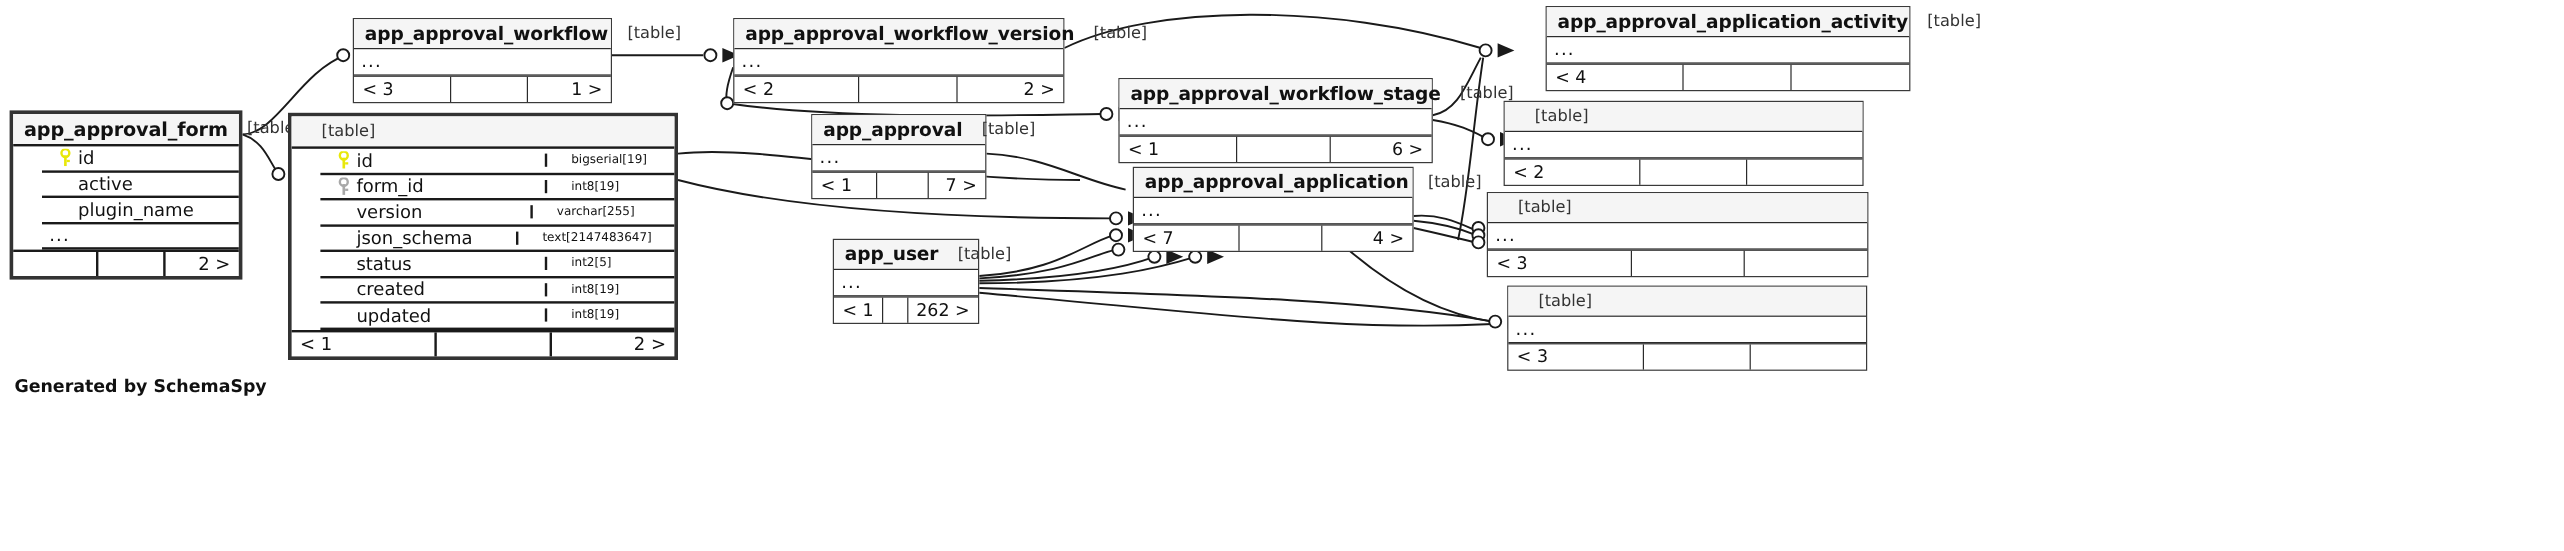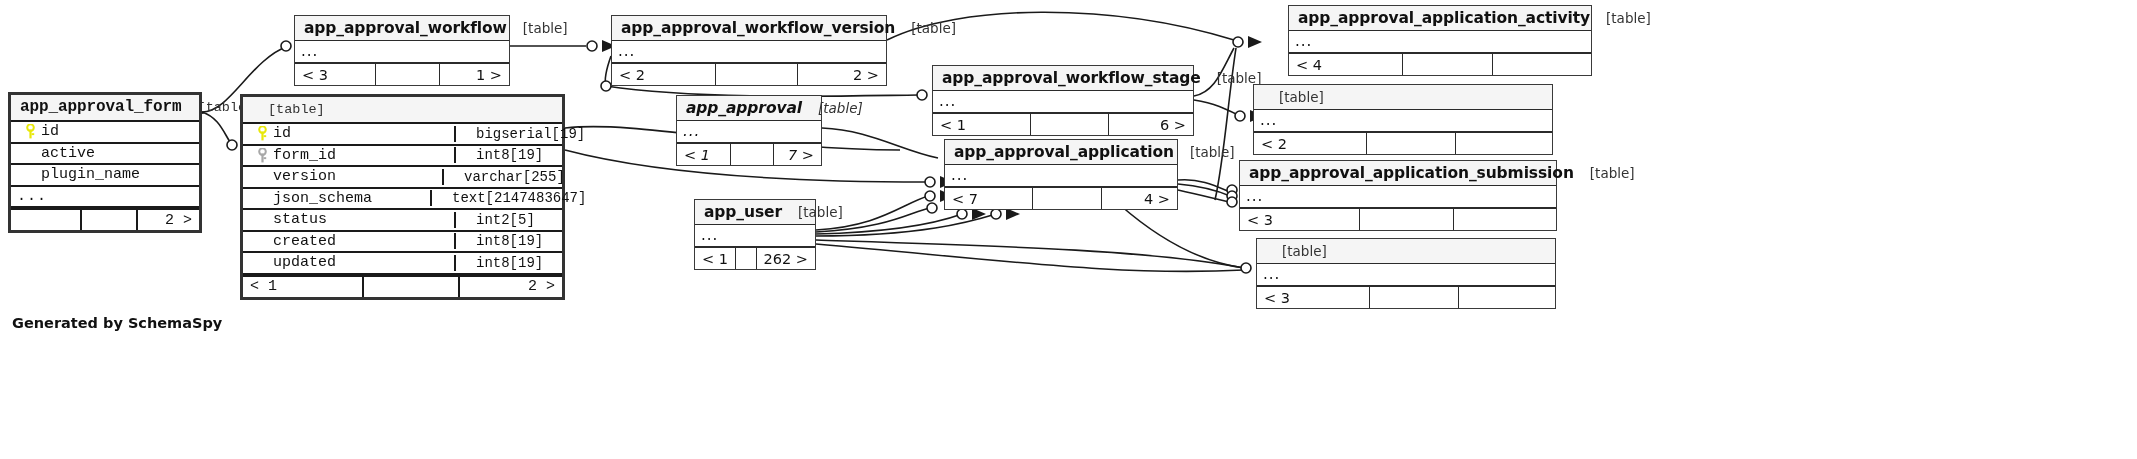--- a/index.html
+++ b/index.html
@@ -9,43 +9,43 @@
   #canvas{position:absolute;left:0;top:0;width:2137px;height:459px;}
 
   svg#edges{position:absolute;left:0;top:0;width:2137px;height:459px;
             pointer-events:none;}
   svg#edges path,svg#edges line{fill:none;stroke:#1a1a1a;stroke-width:1.6;}
   svg#edges .nub{fill:#ffffff;stroke:#1a1a1a;stroke-width:1.6;}
   svg#edges .crow{fill:#1a1a1a;stroke:none;}
 
   .tbl{position:absolute;background:#ffffff;border:1.7px solid #3a3a3a;
        box-sizing:border-box;}
-  .tbl.emph{border:3px solid #333333;font-family:Liberation Mono, monospace;}
+  .tbl.emph{border:3px solid #333333;}
 
   .thead{display:flex;align-items:center;justify-content:space-between;
          background:#f5f5f5;border-bottom:1.7px solid #2b2b2b;
          padding:3px 9px 4px 9px;height:25px;box-sizing:border-box;}
   .emph .thead{border-bottom:2.4px solid #1a1a1a;height:27px;}
   .tname{font-weight:bold;font-size:15.5px;color:#111111;
          letter-spacing:-.1px;white-space:nowrap;}
   .emph .tname{font-size:16px;}
   .ttag{font-size:13.5px;color:#333333;white-space:nowrap;
         padding-left:16px;}
 
   .row{display:flex;align-items:center;height:22px;box-sizing:border-box;
        border-bottom:1.7px solid #2b2b2b;}
-  .emph .row{height:21.5px;border-bottom:2.2px solid #1a1a1a;}
+  .emph .row{height:21.5px;border-bottom:2.2px solid #1a1a1a;margin-left:24px;}
   .row:last-child{border-bottom:none;}
   .colname{flex:1;display:flex;align-items:center;font-size:14.5px;
            color:#111111;padding-left:8px;white-space:nowrap;}
   .emph .colname{font-size:15px;}
   .coltype{font-size:14.5px;color:#111111;white-space:nowrap;
            padding:0 6px 0 8px;border-left:1.7px solid #2b2b2b;
            box-sizing:border-box;}
-  .emph .coltype{border-left:2.2px solid #1a1a1a;font-size:14px;padding-left:20px;}
+  .emph .coltype{border-left:2.2px solid #1a1a1a;font-size:10px;padding-left:20px;}
 
   .keyslot{width:22px;display:flex;align-items:center;justify-content:center;
            flex:0 0 22px;}
   .keyico{display:block;}
 
   .ellipsis{font-size:15px;color:#111111;padding-left:6px;letter-spacing:1px;
             line-height:1;}
 
   .foot{display:flex;height:22px;box-sizing:border-box;}
   .emph .foot{height:22px;}
@@ -266,21 +266,21 @@
         </div>
         <div class="row">
           <span class="ellipsis">...</span>
         </div>
         <div class="foot fsep">
           <span class="fcell l" style="width:104px">&lt; 2</span>
           <span class="fcell l" style="width:82px"></span>
           <span class="fcell" style="flex:1">2 &gt;</span>
         </div>
       </div>
-      <div class="tbl" style="left: 676px; top: 95px; width: 146px; font-style: italic;">
+      <div class="tbl" style="left: 676px; top: 95px; width: 146px;">
         <div class="thead">
           <span class="tname">app_approval</span>
           <span class="ttag">[table]</span>
         </div>
         <div class="row">
           <span class="ellipsis">...</span>
         </div>
         <div class="foot fsep">
           <span class="fcell l" style="width:54px">&lt; 1</span>
           <span class="fcell l" style="width:43px"></span>
@@ -351,21 +351,20 @@
           <span class="ellipsis">...</span>
         </div>
         <div class="foot fsep">
           <span class="fcell l" style="width:113px">&lt; 2</span>
           <span class="fcell l" style="width:89px"></span>
           <span class="fcell" style="flex:1"></span>
         </div>
       </div>
       <div class="tbl" style="left: 1239px; top: 160px; width: 318px;">
         <div class="thead">
-          <span class="tname">app_approval_application_submission</span>
           <span class="ttag">[table]</span>
         </div>
         <div class="row">
           <span class="ellipsis">...</span>
         </div>
         <div class="foot fsep">
           <span class="fcell l" style="width:120px">&lt; 3</span>
           <span class="fcell l" style="width:94px"></span>
           <span class="fcell" style="flex:1"></span>
         </div>

